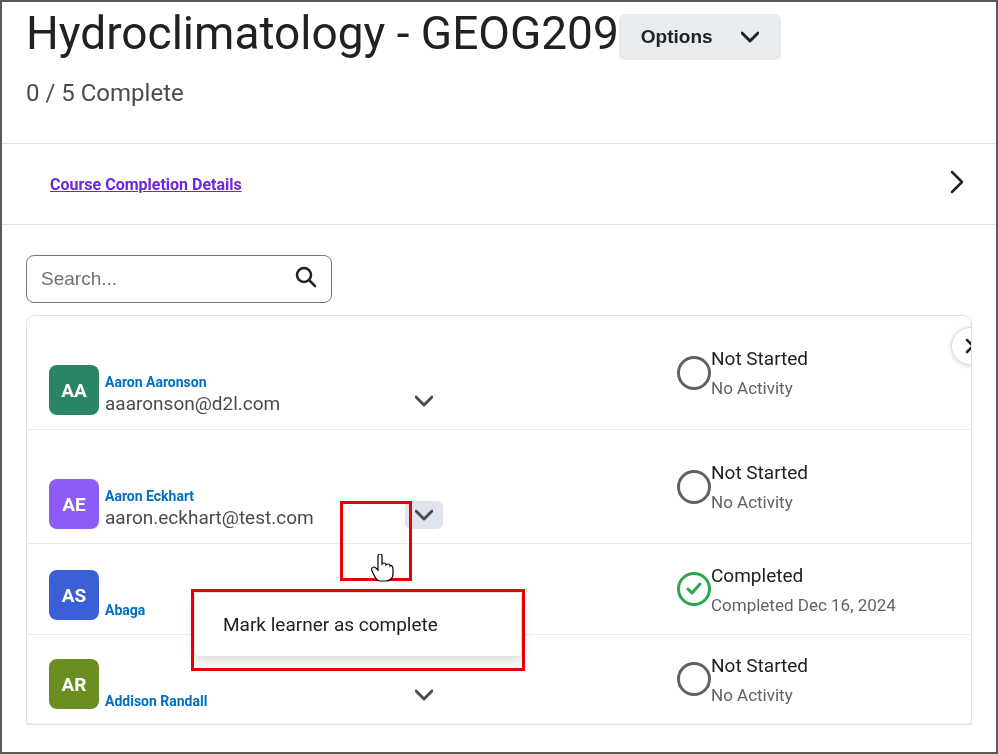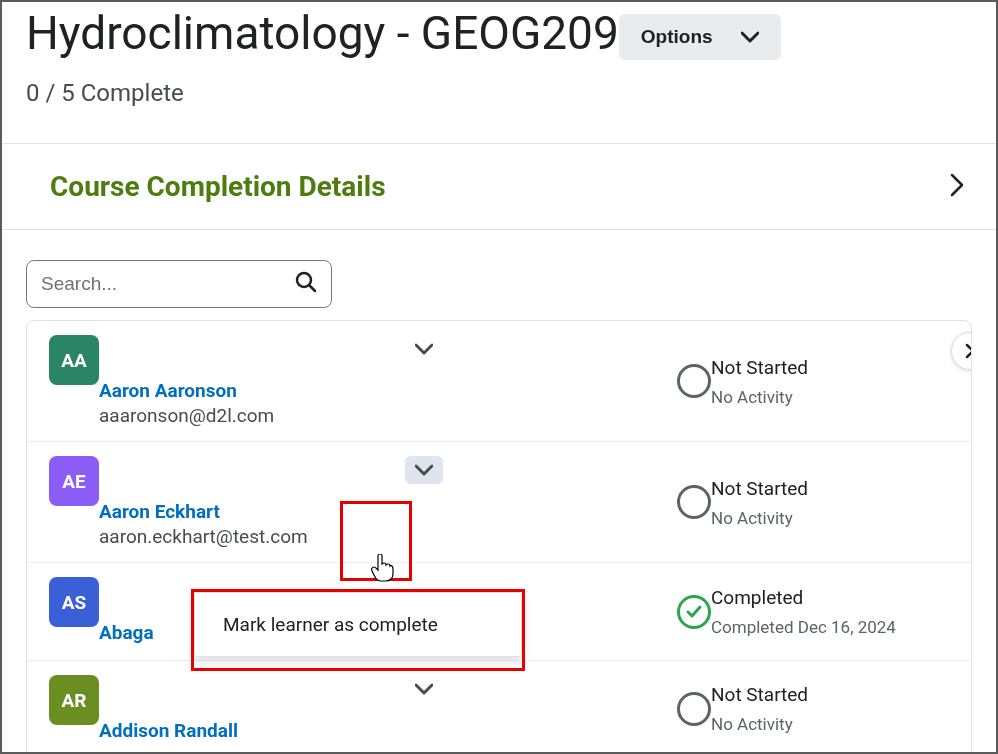--- a/index.html
+++ b/index.html
@@ -47,23 +47,24 @@
   .section-header {
     border-top: 1px solid #dfe3e6;
     border-bottom: 1px solid #dfe3e6;
     padding: 26px 32px 26px 48px;
     display: flex;
     justify-content: space-between;
     align-items: center;
     margin-top: 20px;
   }
   .section-title {
-    font-size: 28px;
+    font-size: 16px;
     font-weight: 700;
-    color: #4d7c0f;
+    color: #6d28d9;
+    text-decoration: underline;
   }
   .expand-icon {
     cursor: pointer;
   }
   .search-area {
     padding: 30px 24px 12px 24px;
   }
   .search-box {
     border: 1px solid #72777a;
     border-radius: 8px;
@@ -102,23 +103,23 @@
   .col-due { flex: 0 0 190px; border-right: 1px solid #dfe3e6; }
   .col-progress { flex: 1; }
   .table-row {
     display: flex;
     border-bottom: 1px solid #ebeef0;
     align-items: center;
   }
   .cell-name {
     flex: 0 0 438px;
     display: flex;
-    align-items: flex-start;
+    align-items: flex-end;
     padding: 14px 22px;
-    gap: 0;
+    gap: 6px;
   }
   .cell-due { flex: 0 0 190px; }
   .cell-progress {
     flex: 1;
     display: flex;
     align-items: center;
     gap: 0;
     padding: 14px 22px;
   }
   .avatar {
@@ -133,21 +134,21 @@
     font-size: 19px;
     flex-shrink: 0;
   }
   .av-teal { background: #2a8466; }
   .av-dark { background: #8b5cf6; }
   .av-blue { background: #3a5fd6; }
   .av-olive { background: #6b8e23; }
   .person-info { flex: 1; }
   .person-name {
     color: #006fbf;
-    font-size: 19px;
+    font-size: 14px;
     font-weight: 700;
     cursor: pointer;
     margin-top: 44px;
   }
   .person-email {
     font-size: 19px;
     color: #494c4e;
     margin-top: 2px;
   }
   .row-chevron {

